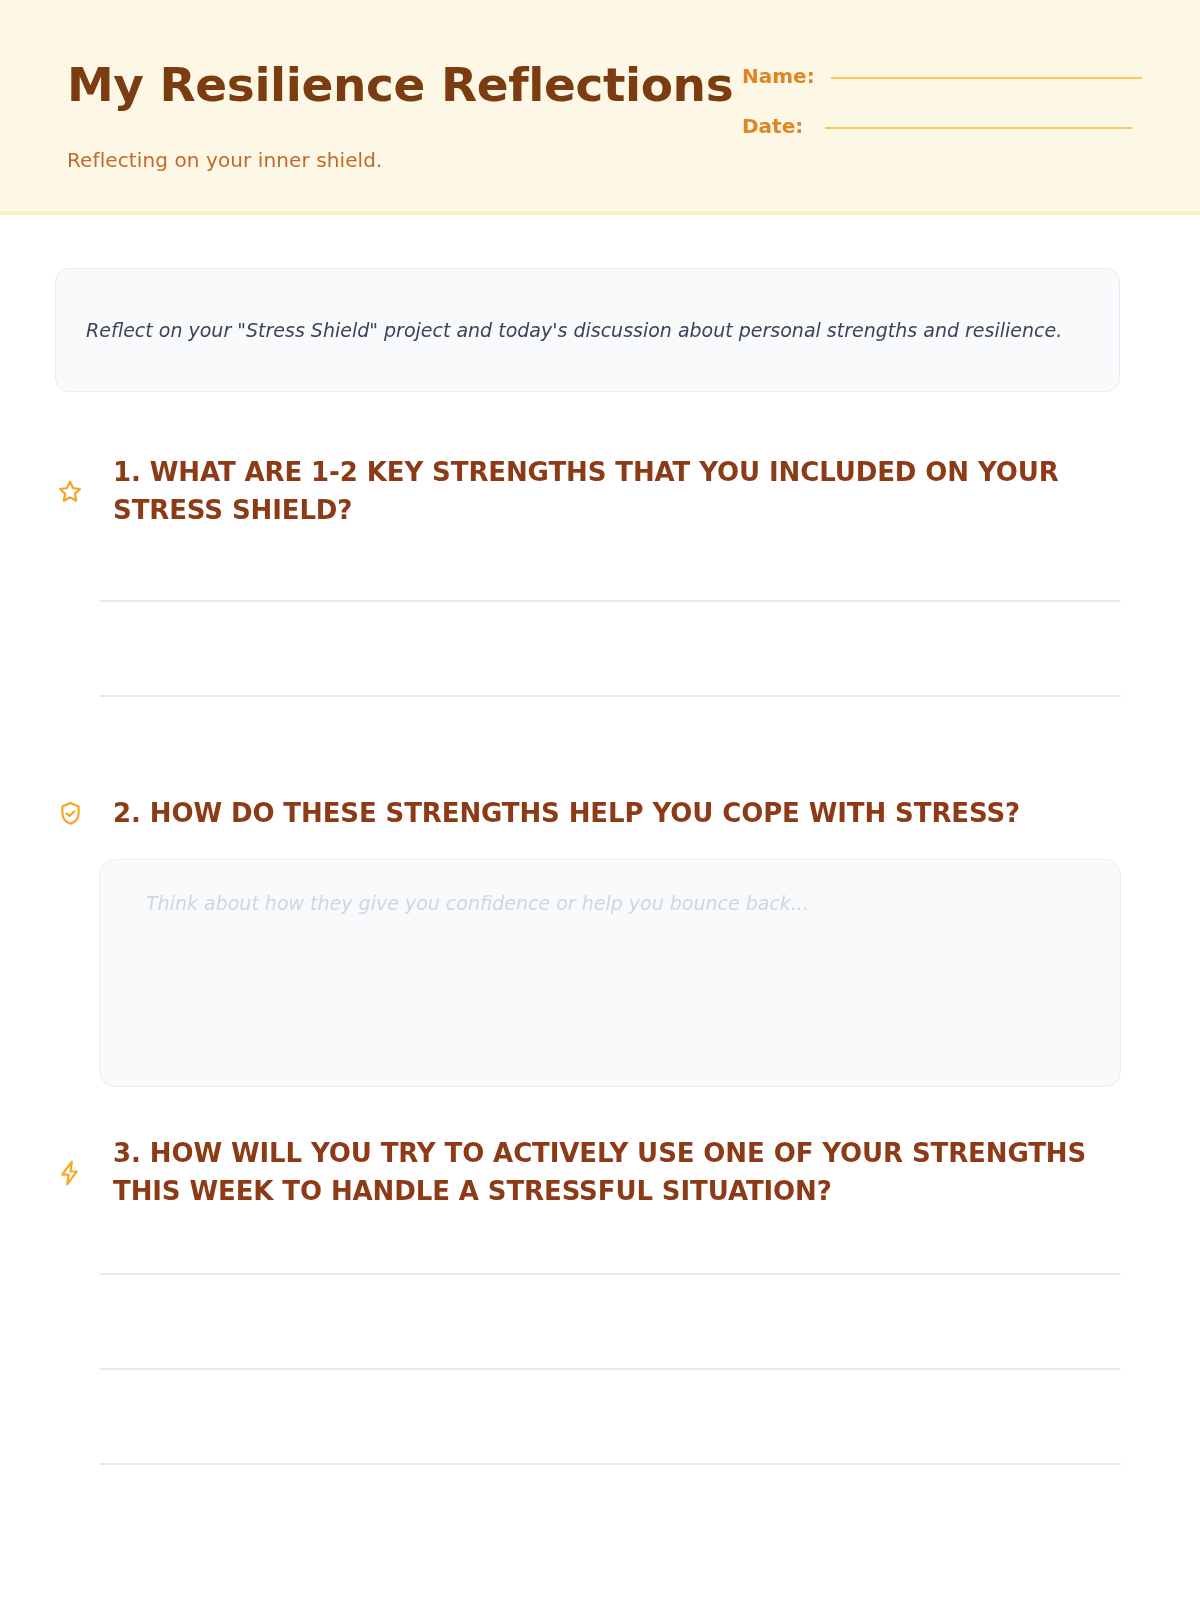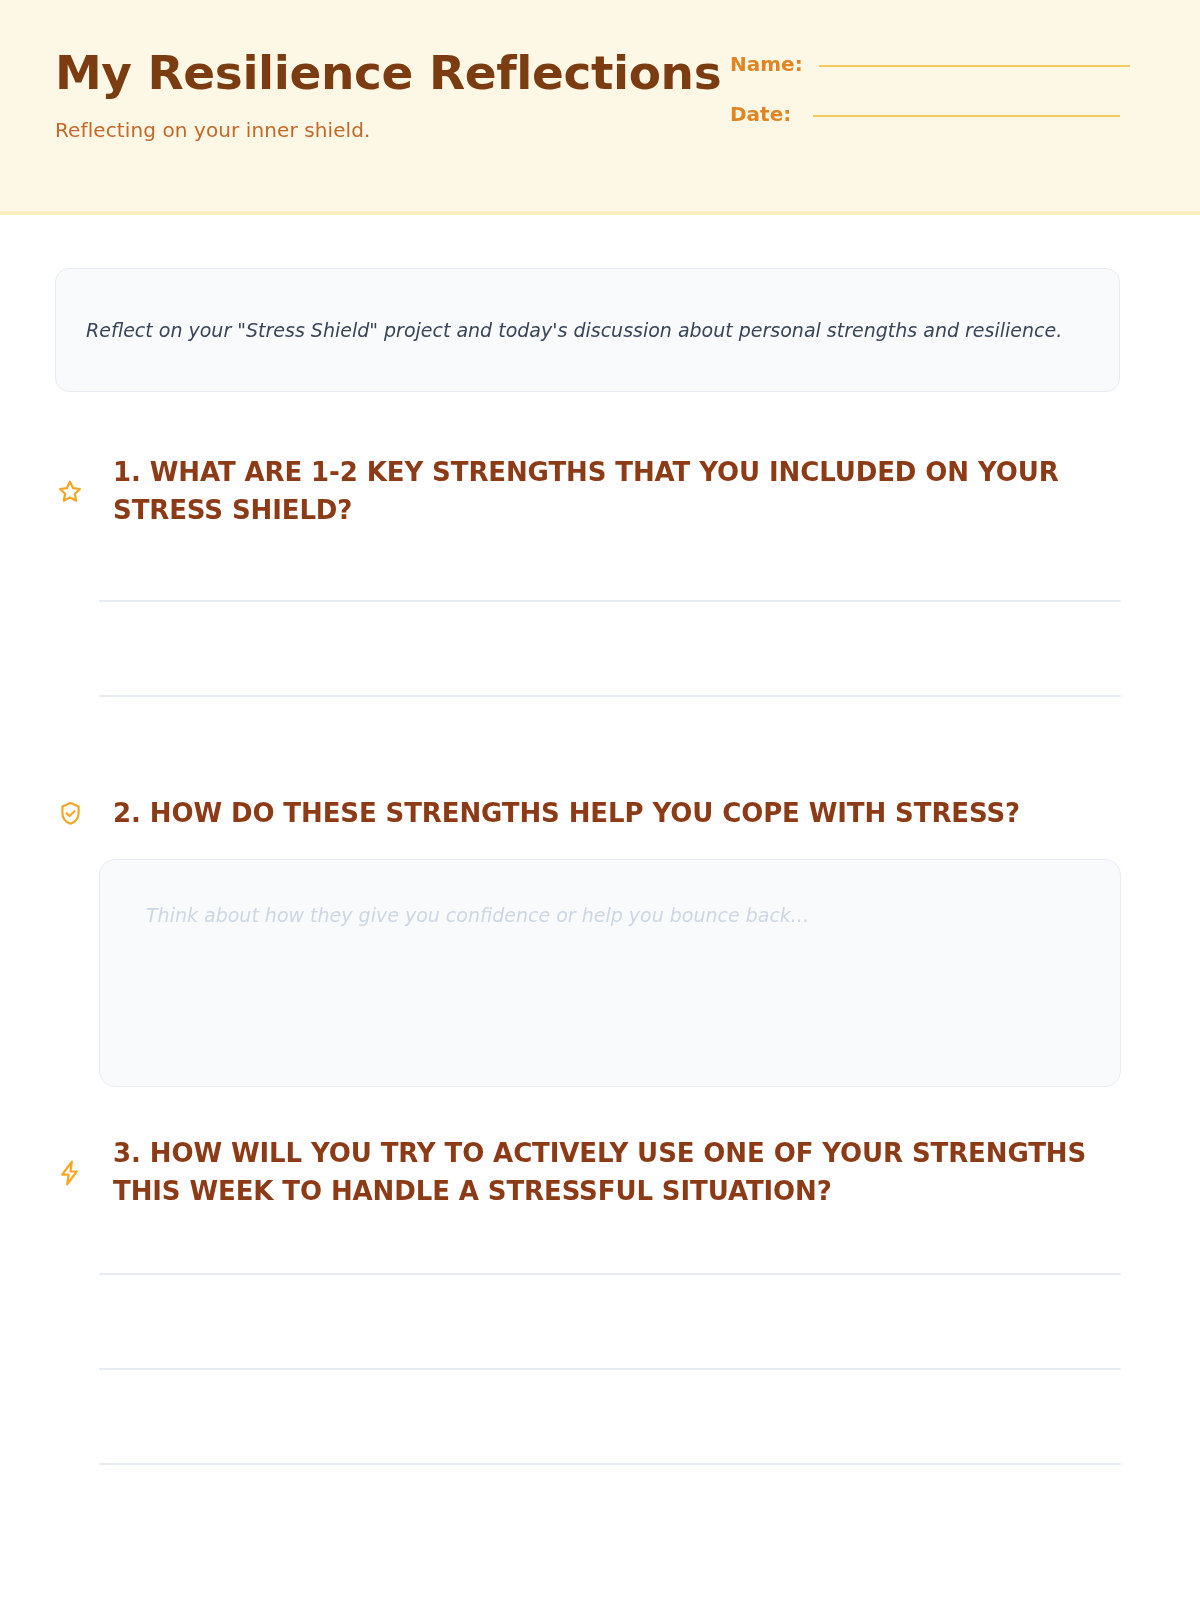--- a/index.html
+++ b/index.html
@@ -19,21 +19,21 @@
     background: #ffffff;
   }
 
   
   .header {
     position: relative;
     width: 1200px;
     height: 215px;
     background: #fdf8e6;
     border-bottom: 4px solid #fbeec2;
-    padding: 0;
+    padding: 12px;
   }
 
   .header-inner {
     position: relative;
     height: 100%;
     display: flex;
     align-items: flex-start;
   }
 
   .title-block {
@@ -47,21 +47,21 @@
     font-family: "DejaVu Sans", sans-serif;
     font-size: 47px;
     font-weight: 700;
     color: #7a3c10;
     letter-spacing: -0.4px;
     line-height: 1.15;
     white-space: nowrap;
   }
 
   .worksheet-subtitle {
-    margin-top: 18px;
+    margin-top: 36px;
     font-family: "DejaVu Sans", sans-serif;
     font-size: 20px;
     font-weight: 400;
     color: #c4682a;
     letter-spacing: 0.1px;
   }
 
   .meta-block {
     position: absolute;
     left: 730px;
@@ -173,21 +173,21 @@
 
   
   .answer-box {
     margin-left: 44px;
     margin-top: 26px;
     width: 1022px;
     height: 228px;
     background: #f8fafc;
     border: 1.5px solid #e9edf3;
     border-radius: 16px;
-    padding: 40px 46px;
+    padding: 28px 46px;
   }
 
   .answer-placeholder {
     font-family: "DejaVu Sans", sans-serif;
     font-style: italic;
     font-size: 19px;
     color: #cdd7e3;
     line-height: 1.6;
   }
 

